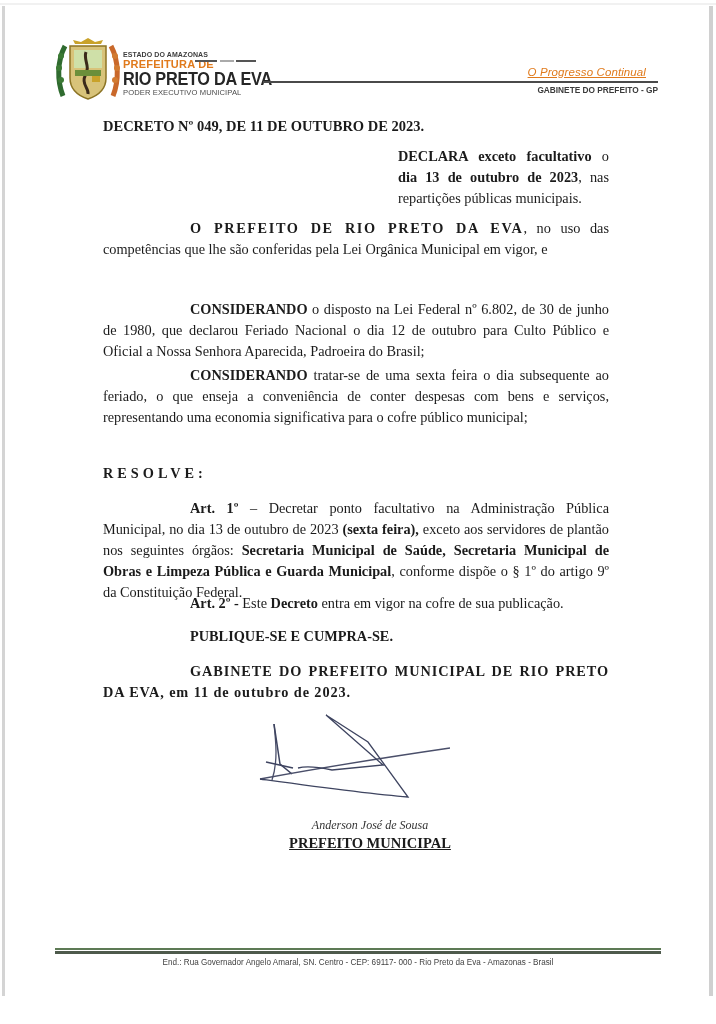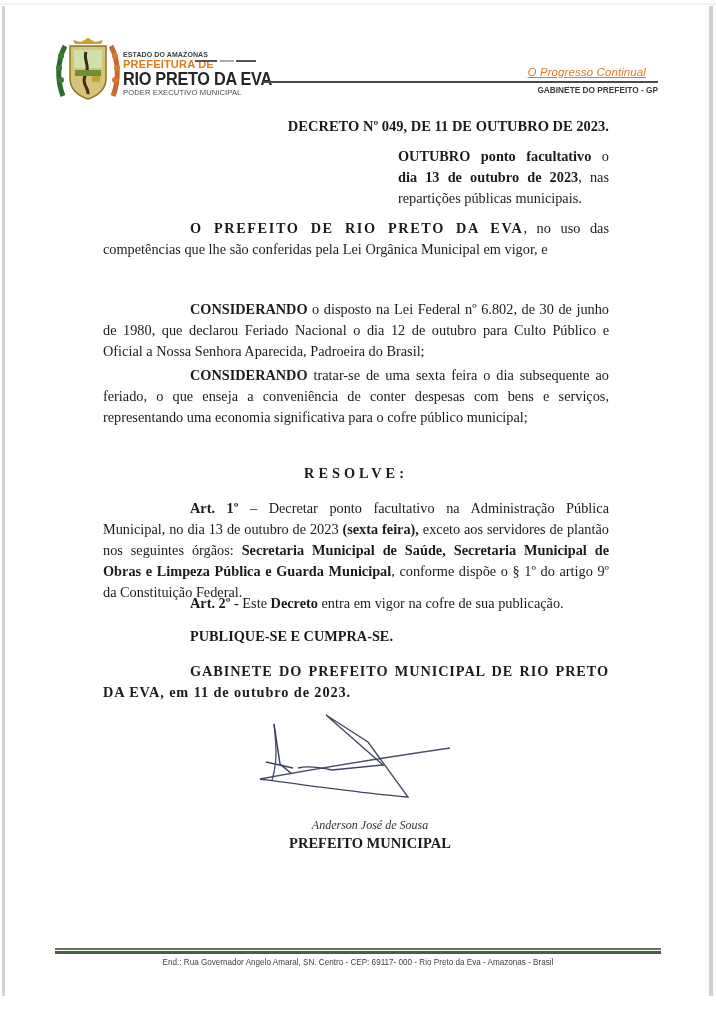--- a/index.html
+++ b/index.html
@@ -16,32 +16,32 @@
   .brand .city { font-family: "Liberation Sans", sans-serif; font-weight: bold; font-size: 17.5px; color: #262626; line-height: 18px; letter-spacing: -0.3px; transform: scaleX(0.93); transform-origin: left; }
   .brand .power { font-family: "Liberation Sans", sans-serif; font-size: 7.6px; color: #4b4b4b; line-height: 9px; letter-spacing: 0.1px; }
   .dash1 { position: absolute; left: 195px; top: 60px; width: 22px; height: 2px; background: #555; }
   .dash2 { position: absolute; left: 220px; top: 60px; width: 14px; height: 2px; background: #aaa; }
   .dash3 { position: absolute; left: 236px; top: 60px; width: 20px; height: 2px; background: #555; }
   .header-line { position: absolute; left: 263px; top: 81px; width: 395px; height: 2px; background: #4a4a4a; }
   .slogan { position: absolute; right: 70px; top: 66px; font-family: "Liberation Sans", sans-serif; font-style: italic; font-size: 11.5px; color: #e07a1c; letter-spacing: 0.1px; text-decoration: underline; text-decoration-color: #e07a1c; }
   .gabinete { position: absolute; right: 58px; top: 85px; font-family: "Liberation Sans", sans-serif; font-weight: bold; font-size: 8.3px; color: #3a3a3a; }
 
   
-  .doc { position: absolute; left: 103px; width: 506px; font-size: 14.3px; line-height: 21px; text-align: right; }
+  .doc { position: absolute; left: 103px; width: 506px; font-size: 14.3px; line-height: 21px; }
   .title { top: 116px; font-weight: bold; font-size: 14.5px; }
   .ementa { position: absolute; left: 398px; top: 146px; width: 211px; font-size: 14.3px; line-height: 21px; text-align: justify; }
   .p { text-align: justify; text-indent: 87px; }
   .b { font-weight: bold; }
   .spaced { letter-spacing: 1.6px; }
-  .resolve { position: absolute; left: 103px; width: 506px; top: 465px; text-align: center; font-weight: bold; letter-spacing: 4px; font-size: 14.3px; }
+  .resolve { position: absolute; left: 103px; width: 506px; top: 465px; text-align: left; font-weight: bold; letter-spacing: 4px; font-size: 14.3px; }
 
   
   .signature { position: absolute; left: 258px; top: 712px; width: 200px; height: 90px; }
   .signer { position: absolute; left: 240px; width: 260px; text-align: center; top: 818px; font-style: italic; font-size: 12px; color: #333; }
-  .role { position: absolute; left: 240px; width: 260px; text-align: center; top: 835px; font-weight: bold; font-size: 14.5px; }
+  .role { position: absolute; left: 240px; width: 260px; text-align: center; top: 835px; font-weight: bold; font-size: 14.5px; text-decoration: underline; }
 
   
   .footer-line1 { position: absolute; left: 55px; top: 948px; width: 606px; height: 2px; background: #5d7a55; }
   .footer-line2 { position: absolute; left: 55px; top: 951px; width: 606px; height: 3px; background: #4e5a4c; }
   .address { position: absolute; left: 55px; width: 606px; top: 957px; text-align: center; font-family: "Liberation Sans", sans-serif; font-size: 8.4px; color: #3f3f3f; transform: scaleX(0.97); }
 </style>
 </head>
 <body>
 
 <div class="page-edge-top"></div>
@@ -74,21 +74,21 @@
   <div class="dash1"></div>
   <div class="dash2"></div>
   <div class="dash3"></div>
   <div class="header-line"></div>
   <div class="slogan">O Progresso Continual</div>
   <div class="gabinete">GABINETE DO PREFEITO - GP</div>
 </div>
 
 <div class="doc title">DECRETO Nº 049, DE 11 DE OUTUBRO DE 2023.</div>
 
-<div class="ementa"><span class="b">OUTUBRO ponto facultativo</span><span> o </span><span class="b">dia 13 de outubro de 2023</span><span>, nas repartições públicas municipais.</span></div>
+<div class="ementa"><span class="b">DECLARA exceto facultativo</span><span> o </span><span class="b">dia 13 de outubro de 2023</span><span>, nas repartições públicas municipais.</span></div>
 
 <div class="doc p" style="top:218px;"><span class="b spaced">O PREFEITO DE RIO PRETO DA EVA</span><span>, no uso das competências que lhe são conferidas pela Lei Orgânica Municipal em vigor, e</span></div>
 
 <div class="doc p" style="top:281px;margin-top:18px;"><span class="b">CONSIDERANDO</span><span> o disposto na Lei Federal nº 6.802, de 30 de junho de 1980, que declarou Feriado Nacional o dia 12 de outubro para Culto Público e Oficial a Nossa Senhora Aparecida, Padroeira do Brasil;</span></div>
 
 <div class="doc p" style="top:365px;"><span class="b">CONSIDERANDO</span><span> tratar-se de uma sexta feira o dia subsequente ao feriado, o que enseja a conveniência de conter despesas com bens  e serviços, representando  uma economia significativa para o cofre público municipal;</span></div>
 
 <div class="resolve">RESOLVE:</div>
 
 <div class="doc p" style="top:498px;"><span class="b">Art. 1º</span><span> – Decretar ponto facultativo na Administração Pública Municipal, no dia 13 de outubro de 2023 </span><span class="b">(sexta feira),</span><span> exceto aos servidores de plantão nos seguintes órgãos: </span><span class="b">Secretaria Municipal de Saúde, Secretaria Municipal de Obras e Limpeza Pública e Guarda Municipal</span><span>, conforme dispõe o § 1º do artigo 9º da Constituição Federal.</span></div>

